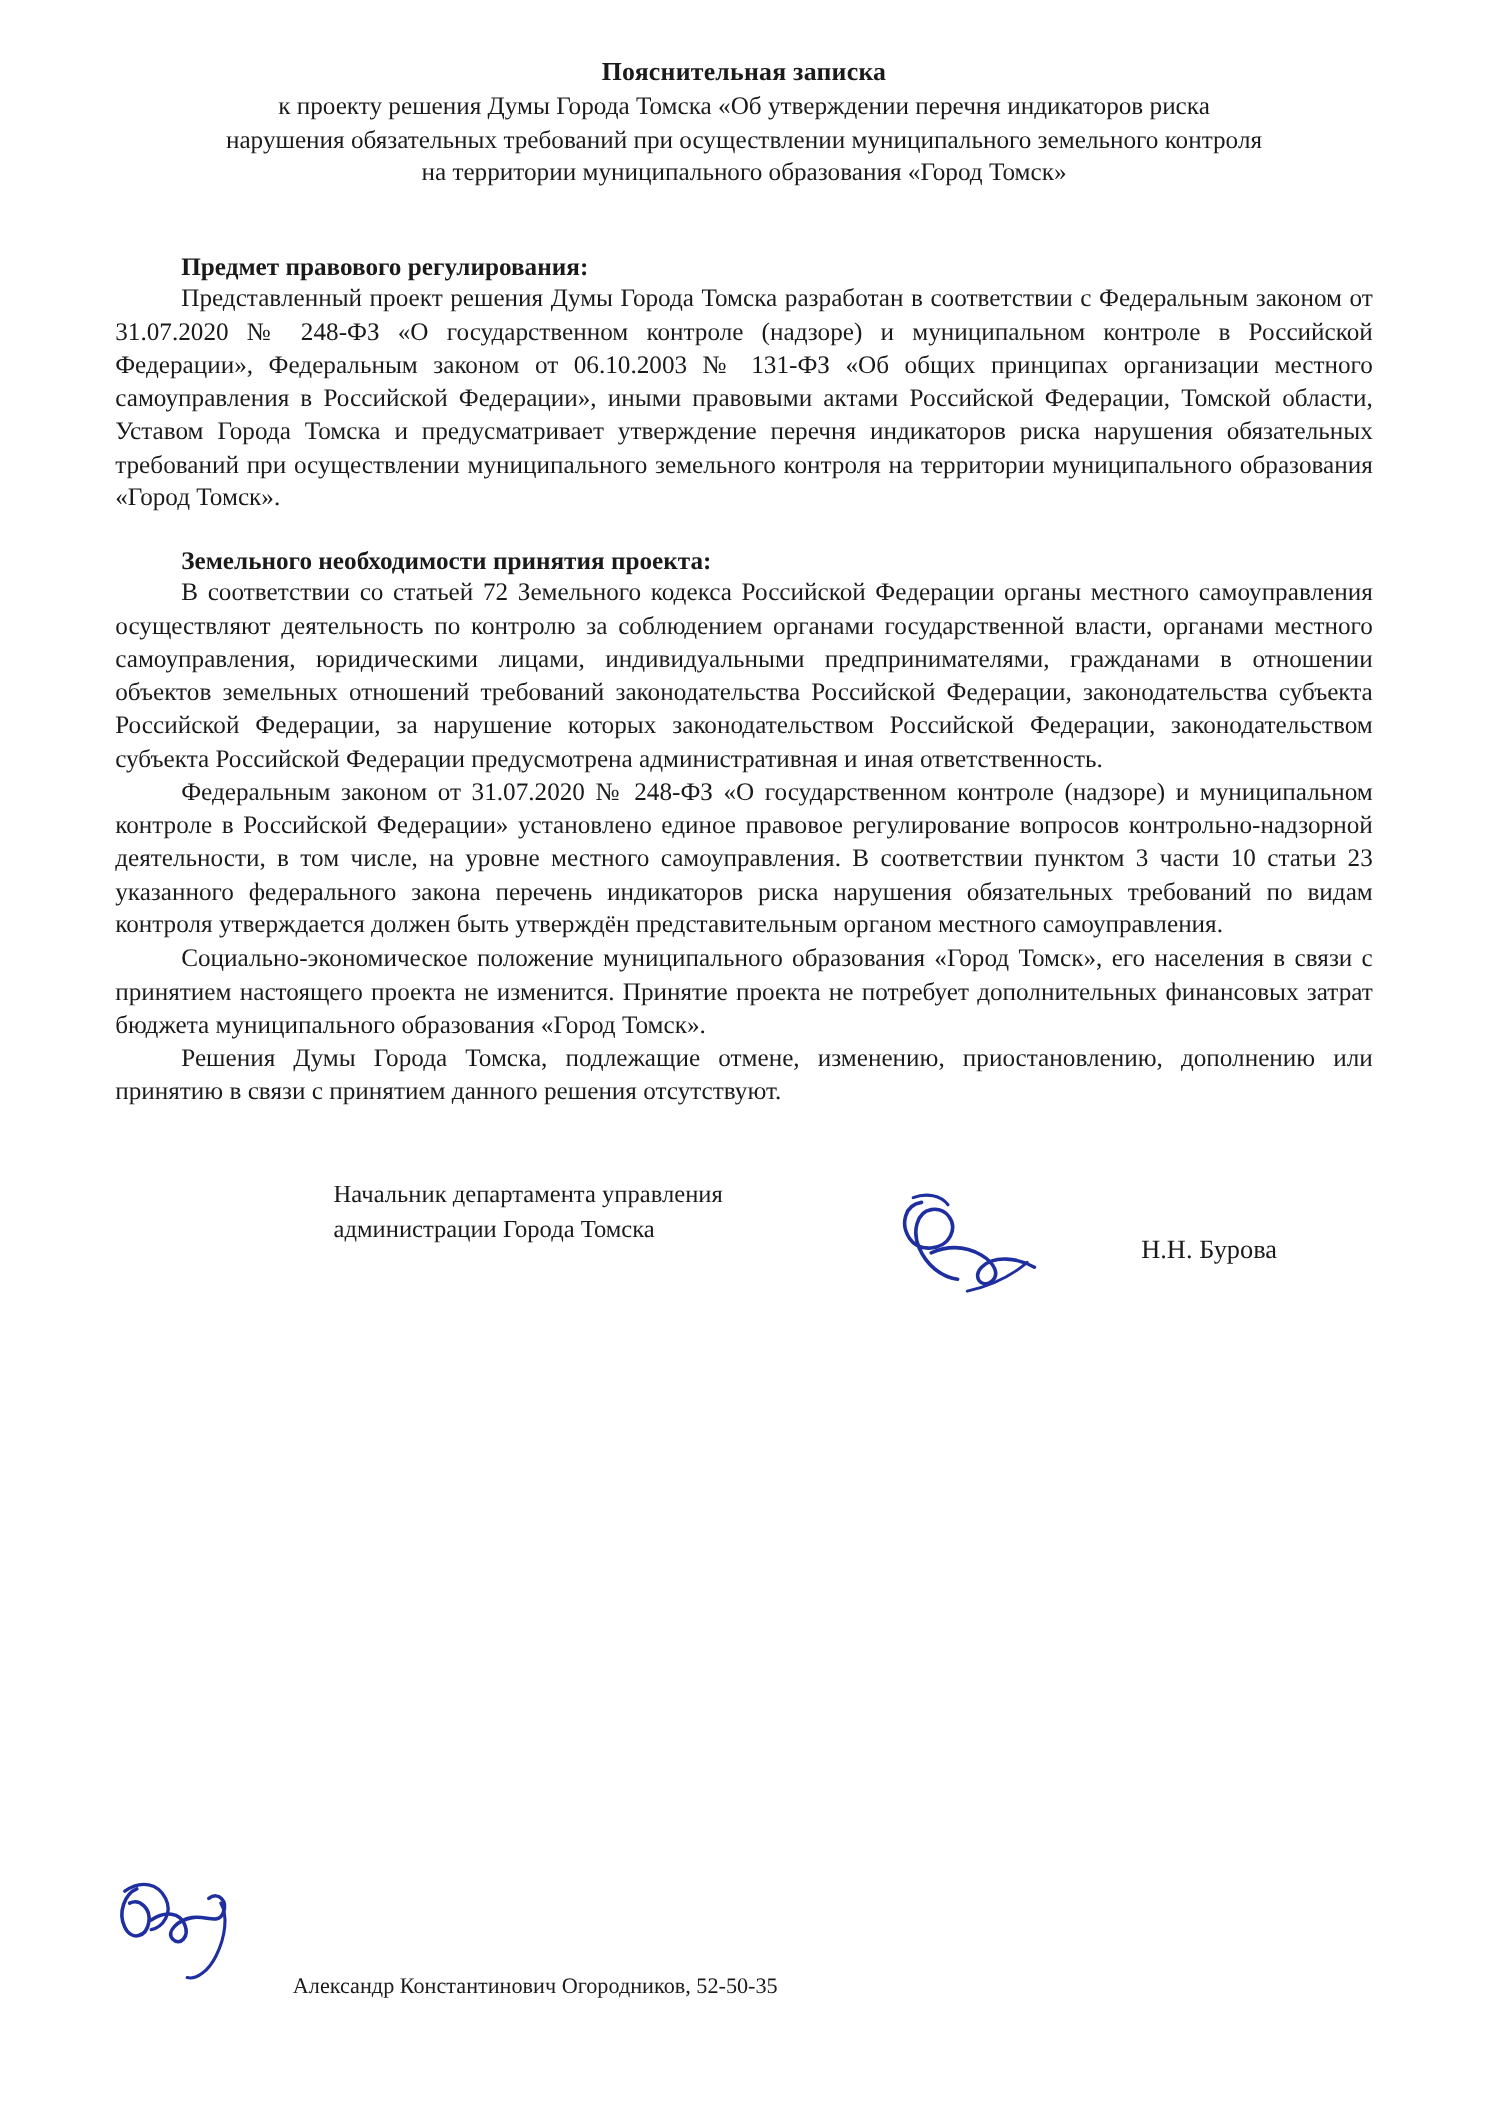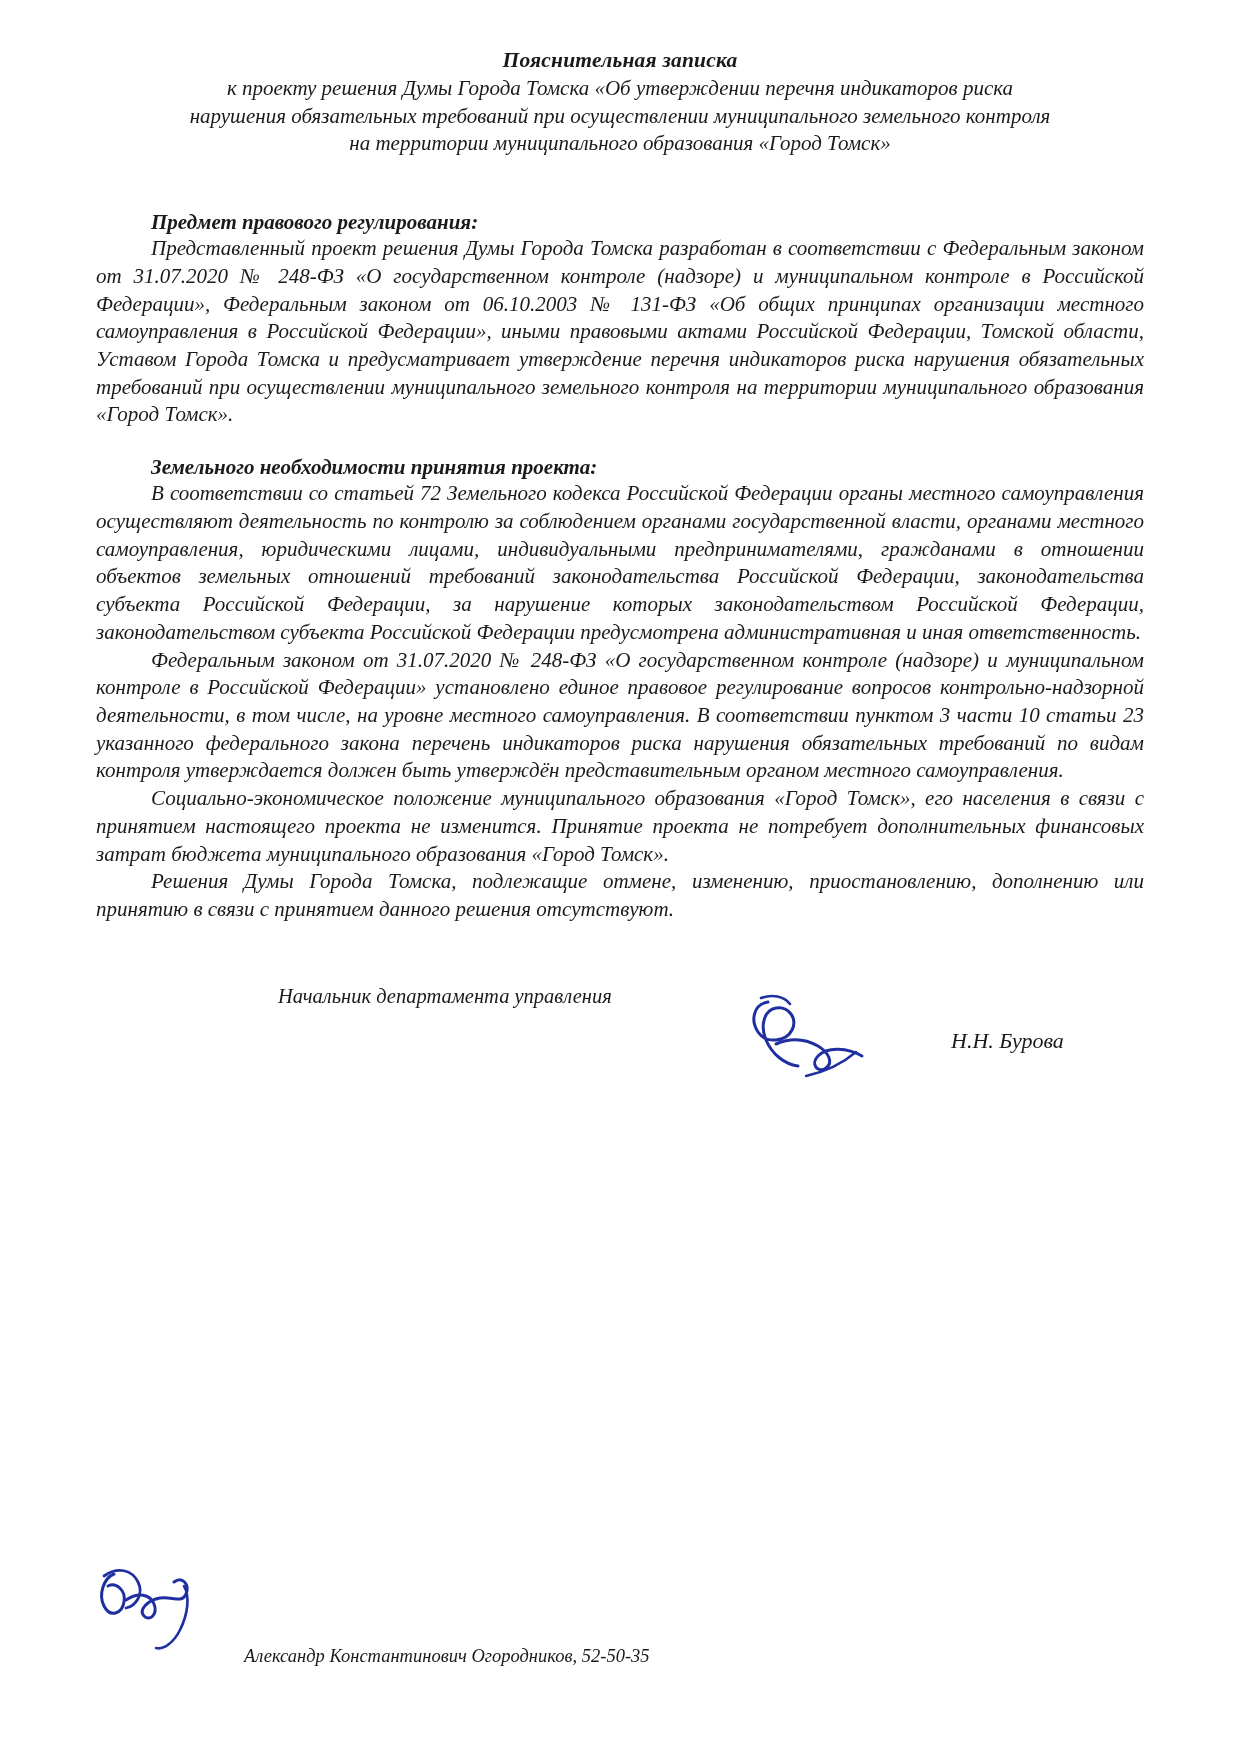--- a/index.html
+++ b/index.html
@@ -16,21 +16,20 @@
     overflow: hidden;
   }
   .page {
     position: absolute;
     left: 0;
     top: 0;
     width: 1240px;
     height: 1753px;
     box-sizing: border-box;
     padding: 48px 96px 0 96px;
-    font-style: italic;
   }
   .doc-title {
     text-align: center;
     font-weight: bold;
     font-size: 21.5px;
     letter-spacing: 0.2px;
     margin: 0 0 2px 0;
   }
   .doc-subtitle {
     text-align: center;
@@ -127,20 +126,21 @@
 
   <div class="section-head">Земельного необходимости принятия проекта:</div>
   <p class="para">В соответствии со статьей 72 Земельного кодекса Российской Федерации органы местного самоуправления осуществляют деятельность по контролю за соблюдением органами государственной власти, органами местного самоуправления, юридическими лицами, индивидуальными предпринимателями, гражданами в отношении объектов земельных отношений требований законодательства Российской Федерации, законодательства субъекта Российской Федерации, за нарушение которых законодательством Российской Федерации, законодательством субъекта Российской Федерации предусмотрена административная и иная ответственность.</p>
   <p class="para">Федеральным законом от 31.07.2020 № 248-ФЗ «О государственном контроле (надзоре) и муниципальном контроле в Российской Федерации» установлено единое правовое регулирование вопросов контрольно-надзорной деятельности, в том числе, на уровне местного самоуправления. В соответствии пунктом 3 части 10 статьи 23 указанного федерального закона перечень индикаторов риска нарушения обязательных требований по видам контроля утверждается должен быть утверждён представительным органом местного самоуправления.</p>
   <p class="para">Социально-экономическое положение муниципального образования «Город Томск», его населения в связи с принятием настоящего проекта не изменится. Принятие проекта не потребует дополнительных финансовых затрат бюджета муниципального образования «Город Томск».</p>
   <p class="para">Решения Думы Города Томска, подлежащие отмене, изменению, приостановлению, дополнению или принятию в связи с принятием данного решения отсутствуют.</p>
 
   <div class="signature-area">
     <div class="sign-name-block">
       <div>Начальник департамента управления</div>
+      <div>администрации Города Томска</div>
     </div>
 
     <div class="sign-scribble">
       <svg width="220" height="110" viewBox="0 0 220 110" fill="none" xmlns="http://www.w3.org/2000/svg">
         <path d="M62 12 C 48 14, 44 30, 52 42 C 60 54, 80 52, 86 40 C 92 28, 82 16, 70 18 C 58 20, 54 36, 60 50 C 66 64, 78 74, 92 76" stroke="#1f2fa0" stroke-width="3" stroke-linecap="round" fill="none"></path>
         <path d="M55 8 C 66 4, 78 6, 84 14" stroke="#1f2fa0" stroke-width="2.6" stroke-linecap="round" fill="none"></path>
         <path d="M70 54 C 84 48, 98 48, 112 56 C 122 62, 128 72, 120 78 C 112 84, 104 74, 112 66 C 122 56, 142 58, 156 66" stroke="#1f2fa0" stroke-width="3" stroke-linecap="round" fill="none"></path>
         <path d="M100 86 C 118 82, 136 74, 150 62" stroke="#1f2fa0" stroke-width="2.4" stroke-linecap="round" fill="none"></path>
       </svg>
     </div>

